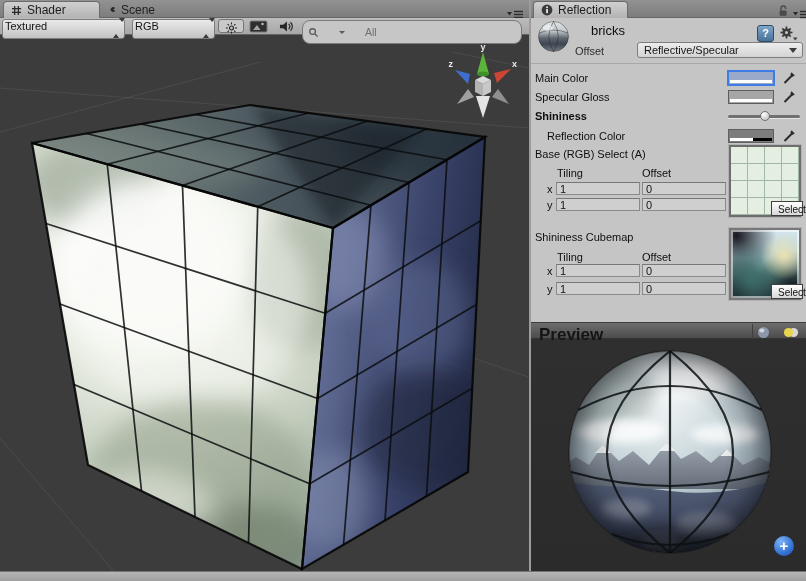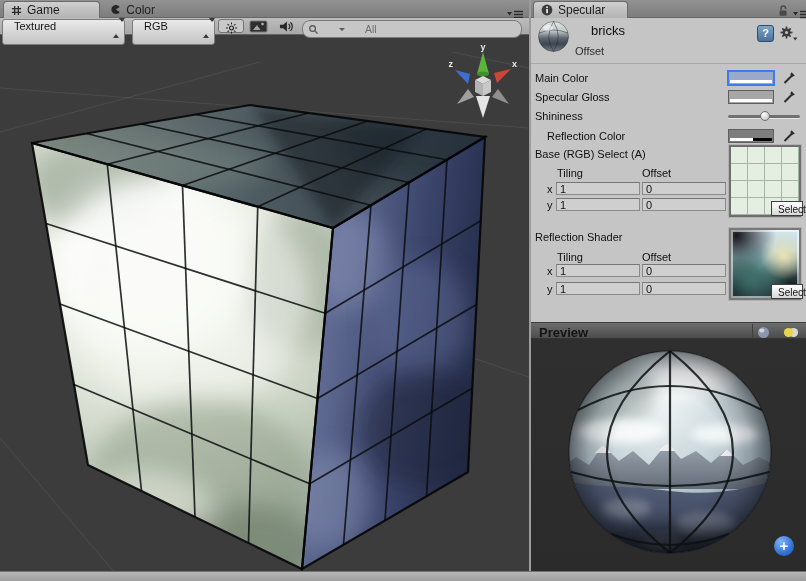--- a/index.html
+++ b/index.html
@@ -14,31 +14,31 @@
     padding:0 10px 0 7px;font-size:12px;color:#1c1c1c;box-sizing:border-box;}
   .tab.raised{background:linear-gradient(#d0d0d0,#b3b3b3);border:1px solid #6b6b6b;border-bottom:none;
     border-radius:4px 4px 0 0;}
   .tab.flat{background:transparent;color:#222;}
   .panel-menu{position:absolute;top:5px;width:18px;height:9px;cursor:pointer;}
   
   #scene-panel{position:absolute;left:0;top:0;width:529px;height:581px;}
   #scene-svg{position:absolute;left:0;top:0;z-index:1;}
   .toolbar{position:absolute;top:18px;left:0;width:529px;height:17px;
     background:linear-gradient(#bdbdbd,#a7a7a7);border-bottom:1px solid #636363;box-sizing:border-box;z-index:6;}
-  .dd{position:absolute;top:1px;height:26px;background:linear-gradient(#eaeaea,#c3c3c3);
+  .dd{position:absolute;top:1px;height:20px;background:linear-gradient(#eaeaea,#c3c3c3);
     border:1px solid #7c7c7c;border-radius:3px;font-size:11px;color:#141414;line-height:13px;
-    padding-left:11px;box-sizing:border-box;}
+    padding-left:2px;box-sizing:border-box;}
   .dd-arrows{position:absolute;right:4px;top:2px;width:7px;}
   .tri-up{width:0;height:0;border-left:3.5px solid transparent;border-right:3.5px solid transparent;
     border-bottom:4px solid #3a3a3a;margin-bottom:1.5px;}
   .tri-down{width:0;height:0;border-left:3.5px solid transparent;border-right:3.5px solid transparent;
     border-top:4px solid #3a3a3a;}
   .tool-btn{position:absolute;top:1px;height:14px;box-sizing:border-box;text-align:center;}
   .tool-btn.pressed{background:#c9c9c9;border:1px solid #757575;border-radius:3px;}
-  .searchbox{position:absolute;left:302px;top:2px;width:220px;height:18px;
+  .searchbox{position:absolute;left:302px;top:2px;width:220px;height:24px;
     background:#c6c6c6;border:1px solid #7b7b7b;border-radius:8px;display:flex;align-items:center;
     padding-left:5px;box-sizing:border-box;font-size:10.5px;color:#6e6e6e;gap:20px;}
   
   #v-divider{position:absolute;left:529px;top:0;width:2px;height:581px;background:#9c9c9c;z-index:7;}
   #bottom-strip{position:absolute;left:0;top:571px;width:806px;height:10px;
     background:linear-gradient(#b6b6b6,#9f9f9f);border-top:1px solid #737373;box-sizing:border-box;z-index:8;}
   
   #inspector{position:absolute;left:531px;top:0;width:275px;height:581px;background:#c5c5c5;}
   .ilabel{position:absolute;font-size:11px;line-height:14px;color:#0f0f0f;white-space:nowrap;}
   .swatch{position:absolute;width:46px;height:14px;background:#a6a6a6;border:1px solid #5e5e5e;box-sizing:border-box;}
@@ -71,21 +71,21 @@
     background:linear-gradient(#ffffff,#d8d8d8);border:1px solid #3f3f3f;
     font-size:10px;line-height:13px;text-align:center;color:#111;cursor:pointer;}
   .shader-dd{position:absolute;left:106px;top:42px;width:166px;height:16px;box-sizing:border-box;
     background:linear-gradient(#ededed,#d4d4d4);border:1px solid #7e7e7e;border-radius:3px;
     font-size:11px;color:#141414;line-height:14px;padding-left:6px;}
   .shader-dd .car{position:absolute;right:5px;top:5px;width:0;height:0;
     border-left:4px solid transparent;border-right:4px solid transparent;border-top:5px solid #3b3b3b;}
   
   #preview-header{position:absolute;left:0;top:322px;width:275px;height:17px;box-sizing:border-box;
     background:linear-gradient(#6d6d6d,#4c4c4c);border-top:1px solid #3d3d3d;border-bottom:1px solid #343434;z-index:2;}
-  #preview-title{position:absolute;left:8px;top:2px;font-size:13px;font-weight:bold;color:#141414;}
+  #preview-title{position:absolute;left:8px;top:2px;font-size:17px;font-weight:bold;color:#141414;}
   #preview-body{position:absolute;left:0;top:339px;width:275px;height:232px;
     background:linear-gradient(#2f2f2f,#2b2b2b);overflow:hidden;}
   #plus-btn{position:absolute;left:243px;top:197px;width:20px;height:20px;border-radius:50%;
     background:radial-gradient(circle at 35% 28%,#7fb3f5,#2f6ed2 65%,#2257ae);
     color:#fff;font-size:15px;font-weight:bold;line-height:19px;text-align:center;cursor:pointer;}
   .ph-btn{position:absolute;top:2px;width:24px;height:13px;cursor:pointer;}
   .ph-div{position:absolute;top:1px;width:1px;height:15px;background:#3e3e3e;}
 </style>
 </head>
 <body>
@@ -220,27 +220,27 @@
     <div class="tabstrip">
       <div class="tab raised" style="left:3px;width:97px;">
         <svg width="11" height="13" viewBox="0 0 12 14">
           <g stroke="#2a2a2a" stroke-width="1.4" fill="none">
             <line x1="4" y1="2" x2="4" y2="12"></line>
               <line x1="8" y1="2" x2="8" y2="12"></line>
             <line x1="1" y1="5" x2="11" y2="5"></line>
               <line x1="1" y1="9" x2="11" y2="9"></line>
           </g>
         </svg>
-        <span>Game</span>
+        <span>Shader</span>
       </div>
       <div class="tab flat" style="left:103px;width:62px;">
         <svg width="12" height="13" viewBox="0 0 13 14">
           <path d="M11.2,4.2 A5.2,5.2 0 1 0 11.2,9.8 L6.5,7 Z" fill="#262626"></path>
         </svg>
-        <span>Color</span>
+        <span>Scene</span>
       </div>
       <div class="panel-menu" style="left:506px;">
         <svg width="18" height="9" viewBox="0 0 18 9">
           <polygon points="1,2 6,2 3.5,5.5" fill="#2a2a2a"></polygon>
           <g stroke="#2a2a2a" stroke-width="1.4">
               <line x1="8" y1="1.5" x2="17" y2="1.5"></line>
               <line x1="8" y1="4.5" x2="17" y2="4.5"></line>
               <line x1="8" y1="7.5" x2="17" y2="7.5"></line>
             </g>
         </svg>
@@ -299,21 +299,21 @@
 
   <section id="inspector">
 
     <div class="tabstrip">
       <div class="tab raised" style="left:2px;width:95px;">
         <svg width="12" height="12" viewBox="0 0 12 12">
           <circle cx="6" cy="6" r="5.4" fill="#3a3a3a"></circle>
           <rect x="5.2" y="5" width="1.7" height="4.2" fill="#efefef"></rect>
           <rect x="5.2" y="2.4" width="1.7" height="1.7" fill="#efefef"></rect>
         </svg>
-        <span>Specular</span>
+        <span>Reflection</span>
       </div>
       <div class="abs" style="left:246px;top:3px;">
         <svg width="12" height="13" viewBox="0 0 12 13">
           <path d="M4,6.5 V4.3 a2.3,2.3 0 0 1 4.6,0 V5.1" fill="none" stroke="#4a4a4a" stroke-width="1.4"></path>
           <rect x="2.6" y="6.5" width="7" height="5.3" rx="1" fill="#4a4a4a"></rect>
         </svg>
       </div>
       <div class="panel-menu" style="left:261px;">
         <svg width="18" height="9" viewBox="0 0 18 9">
           <polygon points="1,2 6,2 3.5,5.5" fill="#2a2a2a"></polygon>
@@ -336,20 +336,24 @@
           <stop offset="1" stop-color="#757d85"></stop>
         </linearGradient>
       </defs>
       <circle cx="16.5" cy="16.5" r="15" fill="url(#matSphereG)"></circle>
       <path d="M16.5,1.5 Q7,16.5 16.5,31.5 M16.5,1.5 Q26,16.5 16.5,31.5 M2.2,13 Q16.5,7 30.8,13" fill="none" stroke="#20262b" stroke-width="0.8" opacity="0.6"></path>
       <ellipse cx="11" cy="8" rx="5" ry="3" fill="#ffffff" opacity="0.55"></ellipse>
       <circle cx="16.5" cy="16.5" r="15" fill="none" stroke="#00000055" stroke-width="1"></circle>
     </svg>
     <div class="ilabel" style="left:60px;top:24px;font-size:13px;">bricks</div>
     <div class="ilabel" style="left:44px;top:44px;color:#2e2e2e;">Offset</div>
+    <div class="shader-dd">
+      <span>Reflective/Specular</span>
+      <span class="car"></span>
+    </div>
     <div class="abs" style="left:226px;top:25px;width:17px;height:17px;border-radius:3px;
          background:linear-gradient(#7ea6ca,#49719a);border:1px solid #2f4b68;box-sizing:border-box;
          color:#fff;font-size:11px;font-weight:bold;text-align:center;line-height:15px;cursor:pointer;">?</div>
     <div class="abs" style="left:248px;top:25px;">
       <svg width="19" height="17" viewBox="0 0 19 17">
         <g stroke="#3c3c3c" stroke-width="1.7">
           <line x1="7.5" y1="1.5" x2="7.5" y2="13.5"></line>
             <line x1="1.5" y1="7.5" x2="13.5" y2="7.5"></line>
           <line x1="3.3" y1="3.3" x2="11.7" y2="11.7"></line>
             <line x1="11.7" y1="3.3" x2="3.3" y2="11.7"></line>
@@ -376,21 +380,21 @@
     <div class="swatch" style="left: 197px; top: 90px; background: rgb(166, 166, 166);">
         <div class="alpha"></div>
       </div>
     <div class="abs" style="left:251px;top:89px;">
       <svg width="15" height="15" viewBox="0 0 15 15">
           <line x1="2.5" y1="13" x2="10.5" y2="5" stroke="#2b2b2b" stroke-width="2"></line>
           <path d="M9.5,2.2 l3.3,3.3 -2.2,1.2 -2.3,-2.3 z" fill="#2b2b2b"></path>
         </svg>
     </div>
 
-    <div class="ilabel" style="left:4px;top:109px;">Shininess</div>
+    <div class="ilabel" style="left:4px;top:109px;font-weight:bold;">Shininess</div>
     <div class="slider-track">
       <div class="slider-thumb" style="left: calc(52% - 5px);"></div>
     </div>
 
     <div class="ilabel" style="left:16px;top:129px;">Reflection Color</div>
     <div class="swatch" style="left: 197px; top: 129px; background: rgb(125, 125, 125);">
         <div class="alpha split"></div>
       </div>
     <div class="abs" style="left:251px;top:128px;">
       <svg width="15" height="15" viewBox="0 0 15 15">
@@ -405,21 +409,21 @@
 
     <div class="ilabel" style="left:26px;top:166px;">Tiling</div>
     <div class="ilabel" style="left:111px;top:166px;">Offset</div>
     <div class="ilabel" style="left:16px;top:182px;">x</div>
     <input class="mini-input" style="left: 25px; top: 182px; width: 84px;" value="1">
     <input class="mini-input" style="left: 111px; top: 182px; width: 84px;" value="0">
     <div class="ilabel" style="left:16px;top:198px;">y</div>
     <input class="mini-input" style="left: 25px; top: 198px; width: 84px;" value="1">
     <input class="mini-input" style="left: 111px; top: 198px; width: 84px;" value="0">
 
-    <div class="ilabel" style="left:4px;top:230px;">Reflection Shader</div>
+    <div class="ilabel" style="left:4px;top:230px;">Shininess Cubemap</div>
     <div class="cube-thumb"></div>
     <button class="select-btn" style="left:240px;top:284px;">Select</button>
 
     <div class="ilabel" style="left:26px;top:250px;">Tiling</div>
     <div class="ilabel" style="left:111px;top:250px;">Offset</div>
     <div class="ilabel" style="left:16px;top:264px;">x</div>
     <input class="mini-input" style="left: 25px; top: 264px; width: 84px;" value="1">
     <input class="mini-input" style="left: 111px; top: 264px; width: 84px;" value="0">
     <div class="ilabel" style="left:16px;top:282px;">y</div>
     <input class="mini-input" style="left: 25px; top: 282px; width: 84px;" value="1">

